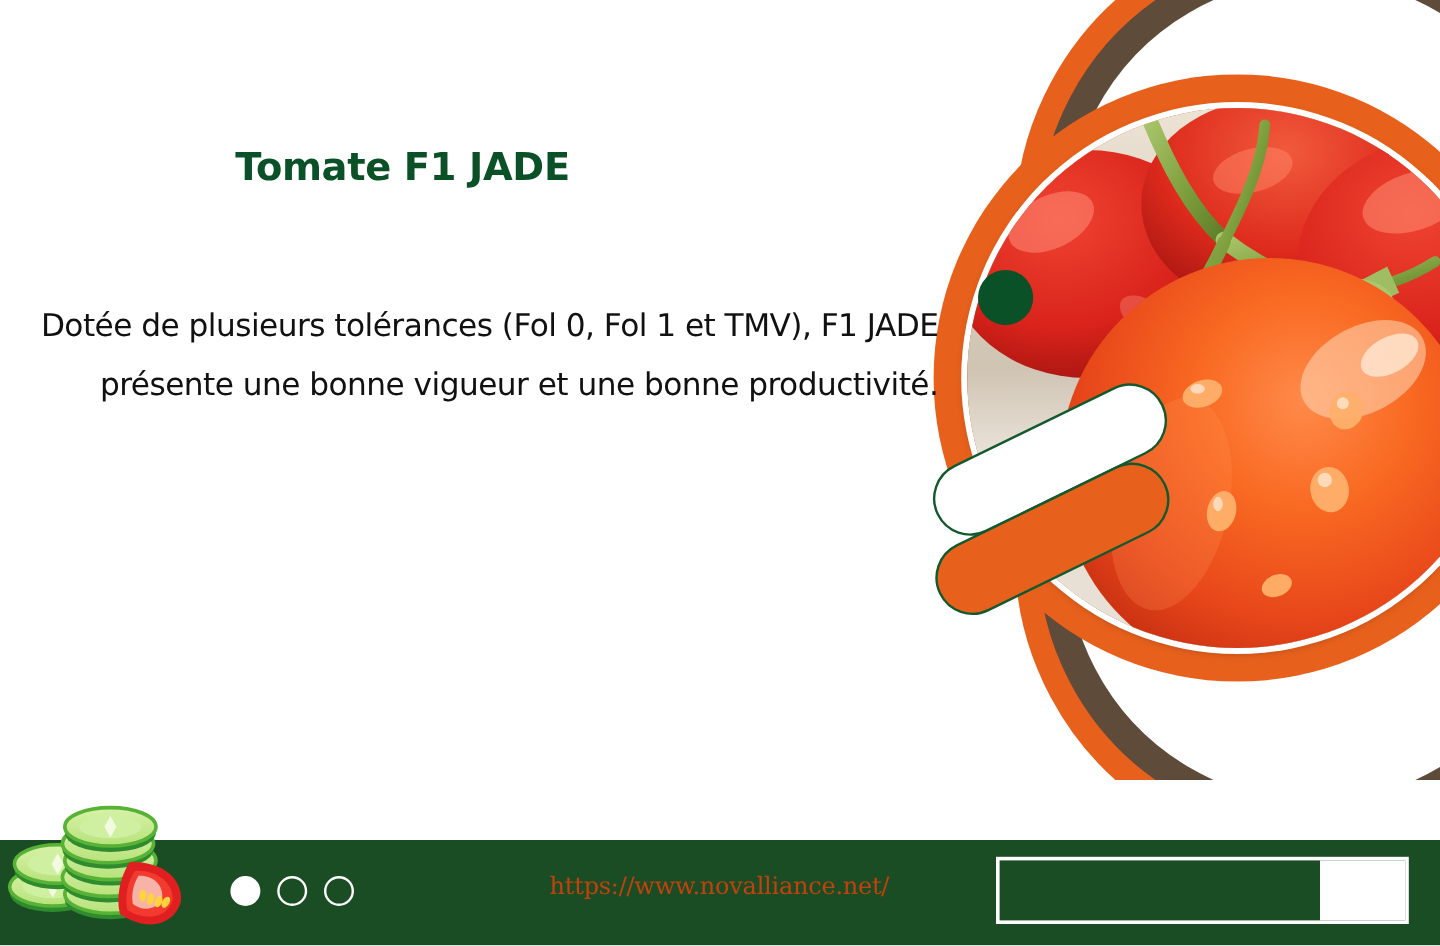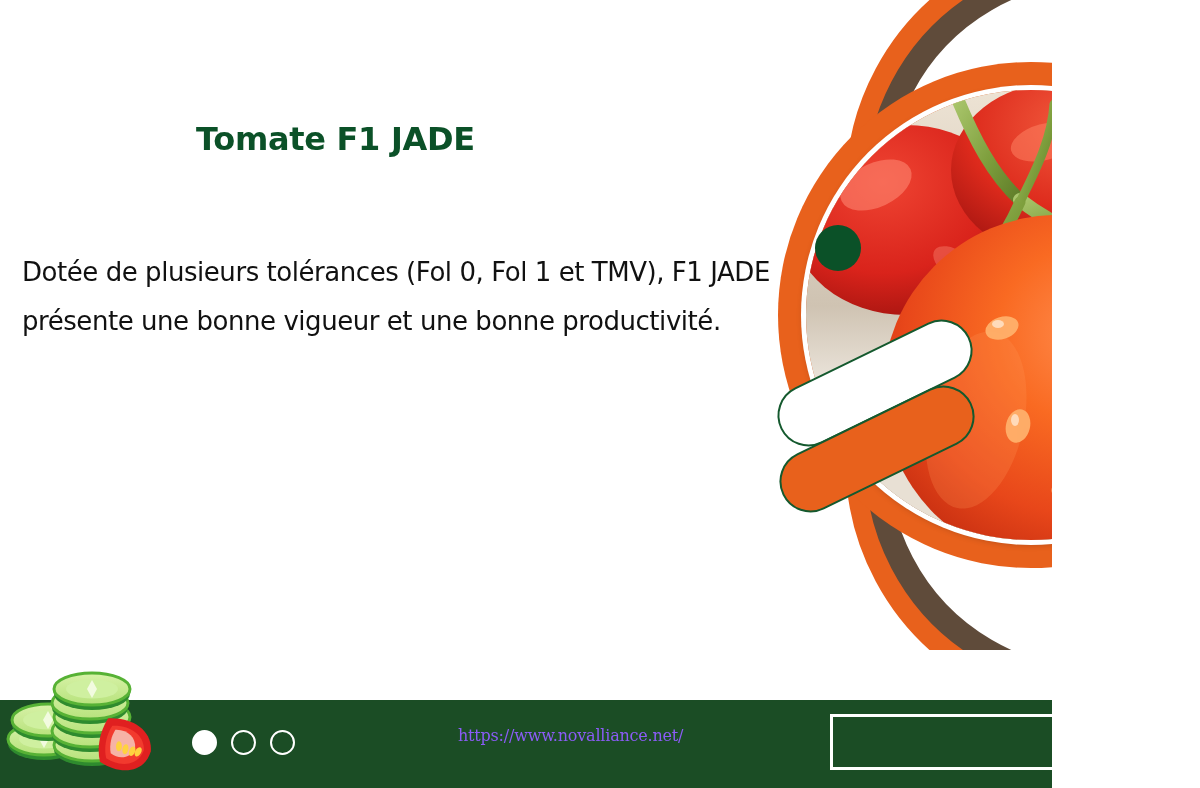--- a/index.html
+++ b/index.html
@@ -6,21 +6,21 @@
   html, body {
     margin: 0;
     padding: 0;
     background: #ffffff;
   }
   body {
     font-family: "DejaVu Sans", sans-serif;
   }
   #slide {
     position: relative;
-    width: 1052px;
+    width: 1200px;
     height: 788px;
     overflow: hidden;
     background: #ffffff;
   }
 
   
   .arc-wrap {
     position: absolute;
     pointer-events: none;
   }
@@ -110,20 +110,21 @@
     top: 200px;
     width: 758px;
     z-index: 8;
   }
   .para {
     color: #111111;
     font-family: "DejaVu Sans", sans-serif;
     font-size: 26.5px;
     line-height: 49px;
     margin: 0;
+    text-align: right;
   }
   .para-1 {
     text-align: justify;
     letter-spacing: -0.1px;
   }
   .para-2 {
     margin-top: 48px;
     width: 760px;
     letter-spacing: -0.45px;
     font-size: 26px;
@@ -168,22 +169,22 @@
   }
   .dot.active {
     background: #ffffff;
   }
 
   .site-url {
     position: absolute;
     left: 458px;
     top: 726px;
     font-family: "DejaVu Serif", serif;
-    font-size: 16px;
-    color: #8b5cf6;
+    font-size: 20px;
+    color: #c2410c;
     letter-spacing: -0.2px;
     z-index: 11;
     white-space: nowrap;
   }
 
   .progress {
     position: absolute;
     left: 830px;
     top: 714px;
     width: 344px;

